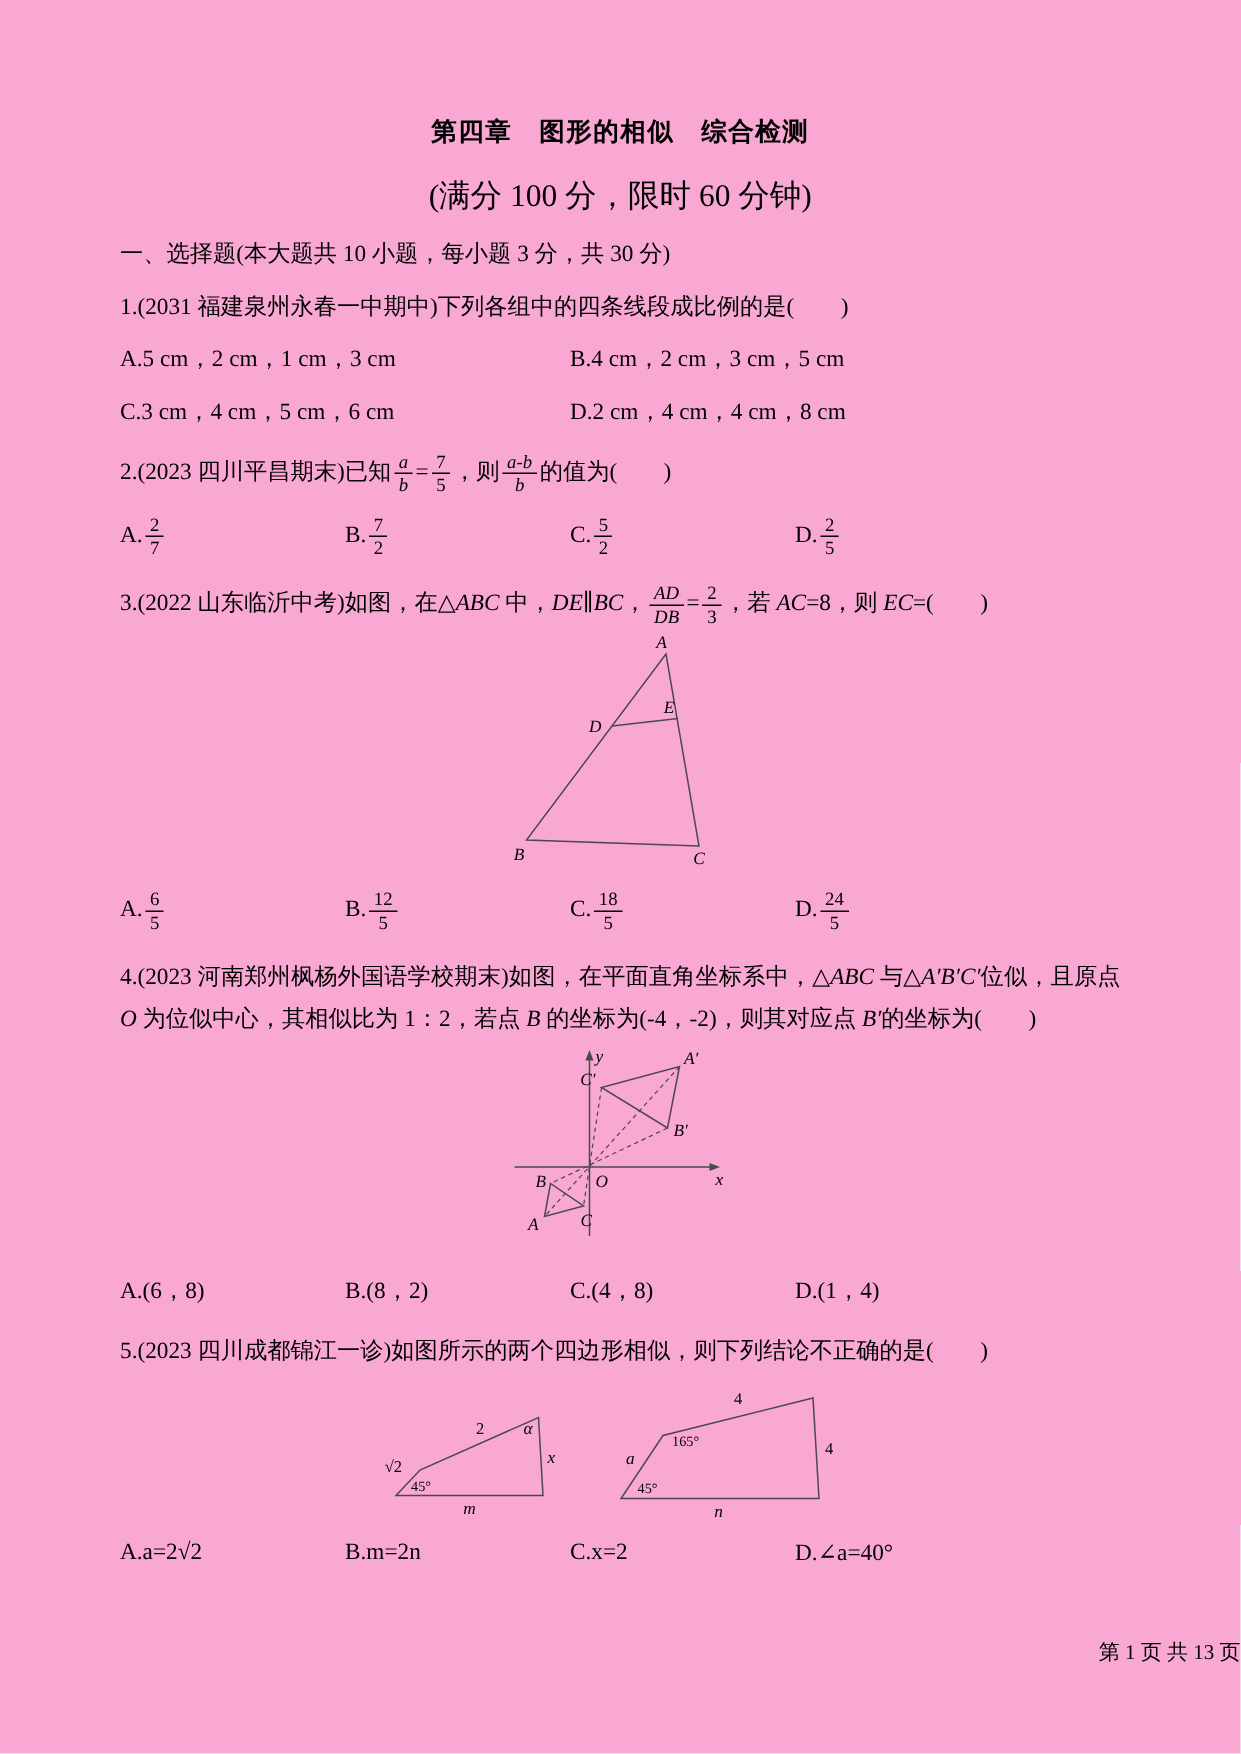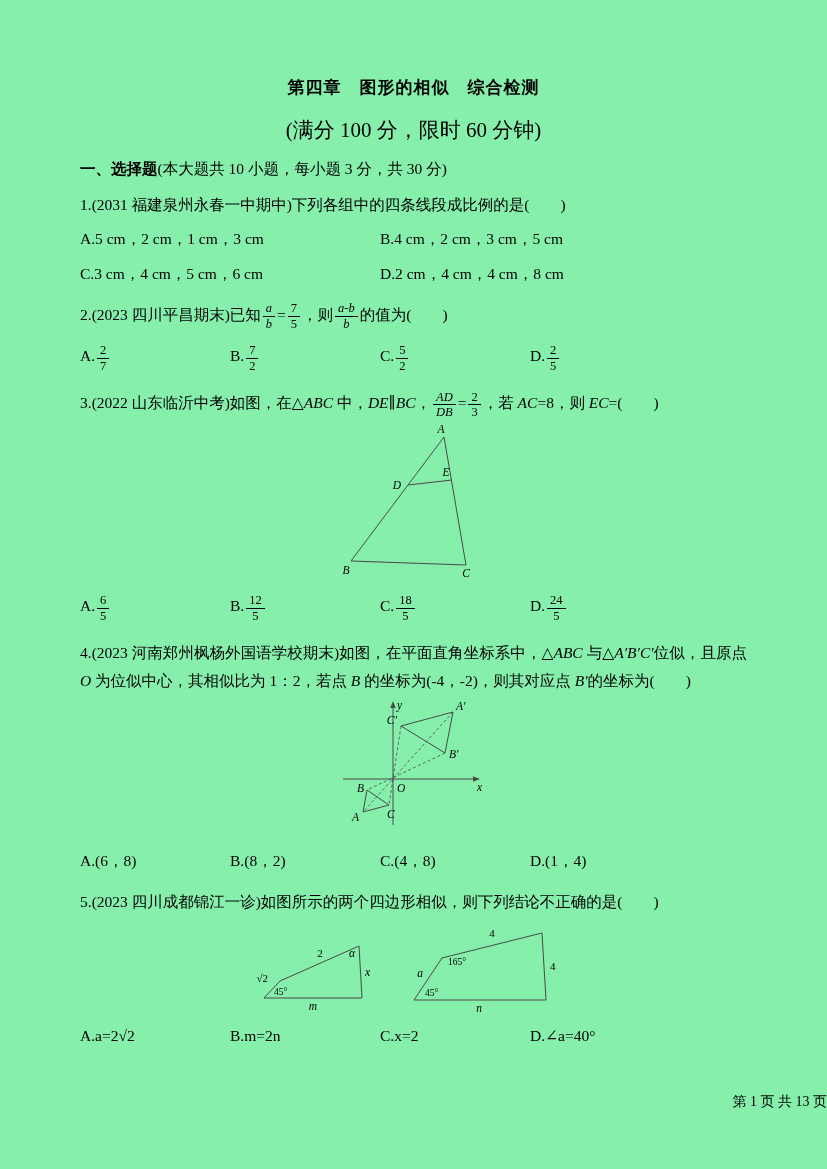--- a/index.html
+++ b/index.html
@@ -1,23 +1,23 @@
 <!DOCTYPE html>
 <html><head>
 <meta charset="utf-8">
 <style>
   *{margin:0;padding:0;box-sizing:border-box;}
   html,body{background:#ffffff;}
-  .page{position:relative;width:827px;height:1169px;background:#86efac;color:#000;
+  .page{position:relative;width:827px;height:1169px;background:#f9a8d4;color:#000;
         font-family:"Liberation Serif","DejaVu Serif",serif;font-size:15.5px;overflow:hidden;margin:0 auto;}
   .content{padding:76px 80px 0 80px;}
   .title{text-align:center;font-size:17px;font-weight:bold;letter-spacing:1px;margin-bottom:17px;}
   .subtitle{text-align:center;font-size:21px;font-weight:normal;margin-bottom:15px;}
   .section{font-size:15.5px;margin-bottom:11px;}
-  .section .bold{font-weight:bold;}
+  .section .bold{font-weight:normal;}
   .stem{font-size:15.5px;line-height:1.8;text-align:justify;margin-bottom:4px;}
   .var{font-style:italic;}
   .opts{font-size:15.5px;}
   .opts2{display:grid;grid-template-columns:300px 1fr;row-gap:14px;margin:10px 0 16px;}
   .opts4{display:grid;grid-template-columns:150px 150px 150px 1fr;align-items:center;margin:12px 0 16px;}
   .opt{white-space:nowrap;}
   .frac{display:inline-flex;flex-direction:column;text-align:center;vertical-align:middle;
         line-height:1.15;font-size:12.5px;margin:0 2px;}
   .frac .t{display:block;border-bottom:1px solid #000;padding:0 3px;}
   .frac .b{display:block;}

